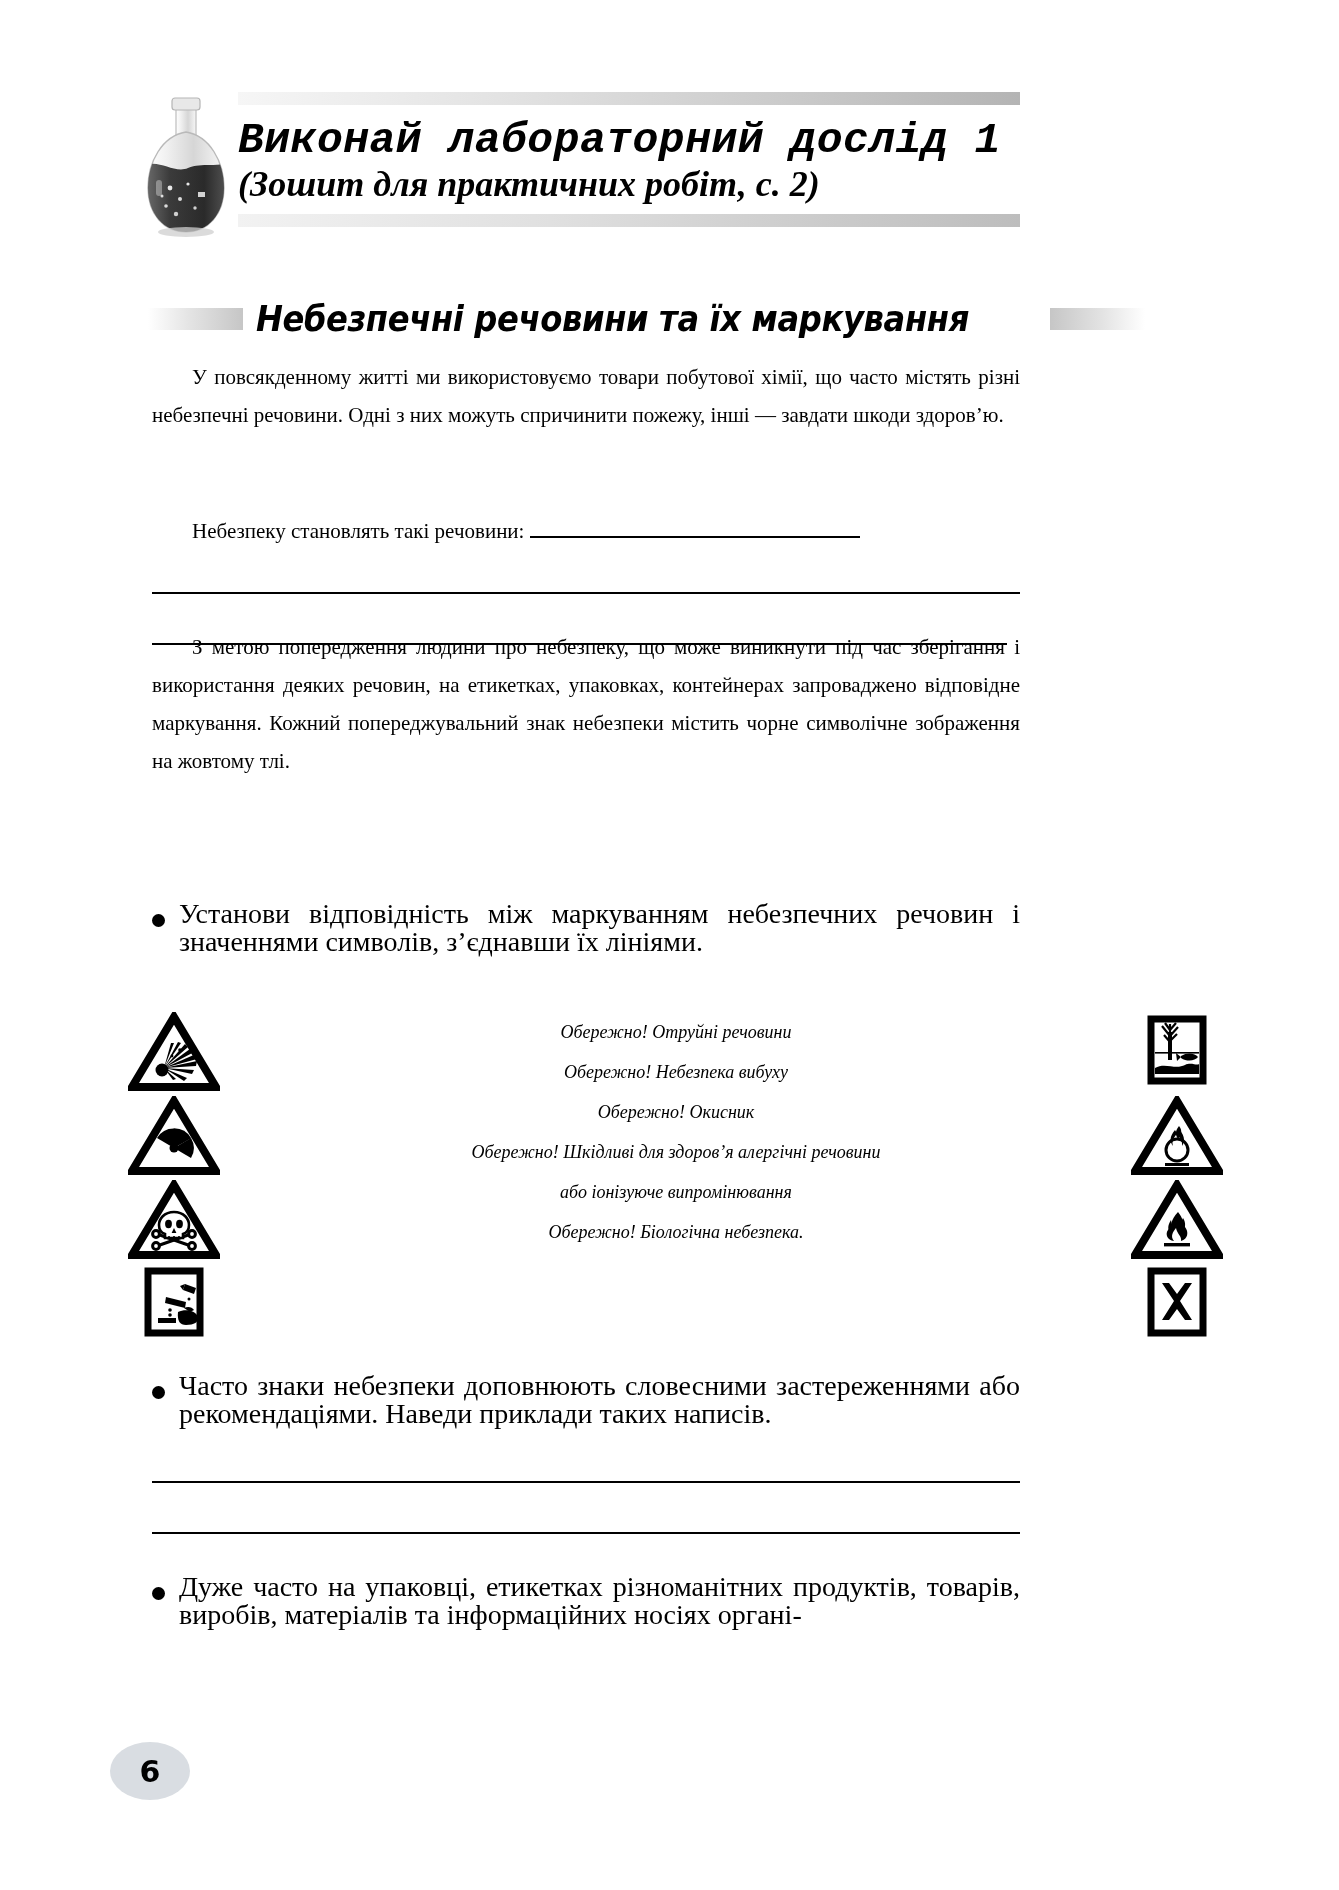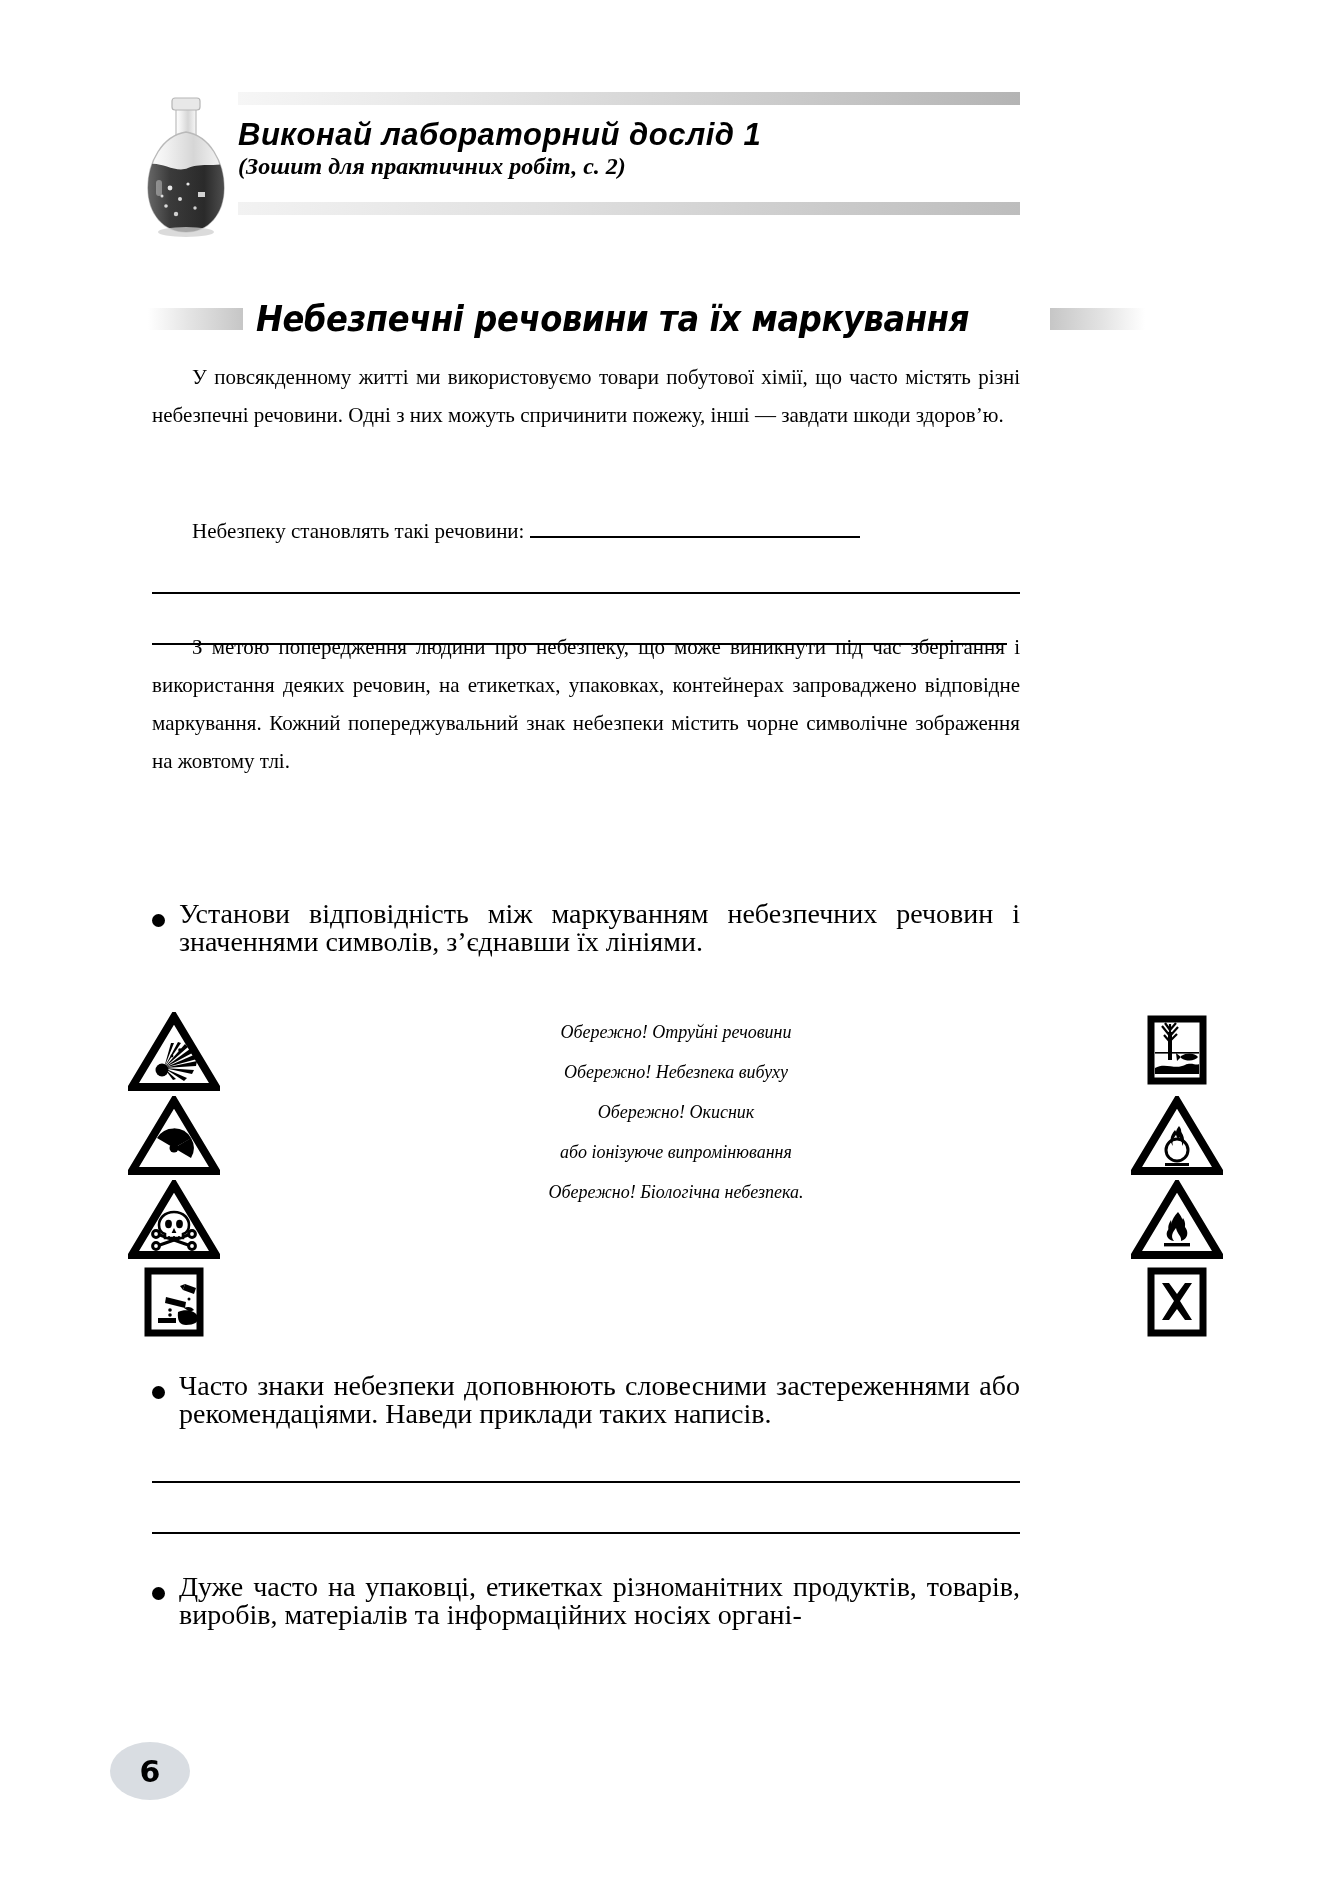--- a/index.html
+++ b/index.html
@@ -47,36 +47,36 @@
     width: 782px;
     height: 13px;
     background: linear-gradient(to right, #f6f6f6 0%, #e2e2e2 35%, #c9c9c9 72%, #b4b4b4 100%);
   }
   .bar-bottom {
     width: 782px;
     height: 13px;
     background: linear-gradient(to right, #f2f2f2 0%, #e0e0e0 40%, #cbcbcb 75%, #bdbdbd 100%);
   }
   .header-title {
-    font-family: Liberation Sans, sans-serif;
+    font-family: Liberation Mono, monospace;
     font-style: italic;
     font-weight: bold;
-    font-size: 31px;
+    font-size: 43px;
     letter-spacing: 0.5px;
     line-height: 1.0;
     padding: 14px 0 4px 0;
     white-space: nowrap;
   }
   .header-sub {
     font-family: "Liberation Serif", serif;
     font-style: italic;
     font-weight: bold;
-    font-size: 24px;
+    font-size: 36px;
     line-height: 1.0;
-    padding: 0 0 24px 0;
+    padding: 0 0 12px 0;
     white-space: nowrap;
   }
 
   
   .section-title-row {
     position: absolute;
     left: 0;
     top: 295px;
     width: 1192px;
     height: 48px;
@@ -383,20 +383,21 @@
             <path d="M56,44 C60,42 64,43 66,46 L62,48 Z"></path>
           </g>
         </svg>
       </div>
     </div>
 
     <div class="match-lines">
       <div class="ml">Обережно! Отруйні речовини</div>
       <div class="ml">Обережно! Небезпека вибуху</div>
       <div class="ml">Обережно! Окисник</div>
+      <div class="ml">Обережно! Шкідливі для здоров’я  алергічні речовини</div>
       <div class="ml">або іонізуюче випромінювання</div>
       <div class="ml">Обережно! Біологічна небезпека.</div>
     </div>
 
     <div class="sym-col right">
 
       <div class="sym">
         <svg width="92" height="80" viewBox="0 0 92 80">
           <rect x="20" y="7" width="52" height="62" fill="#fff" stroke="#000" stroke-width="7"></rect>
           <g fill="#000">

